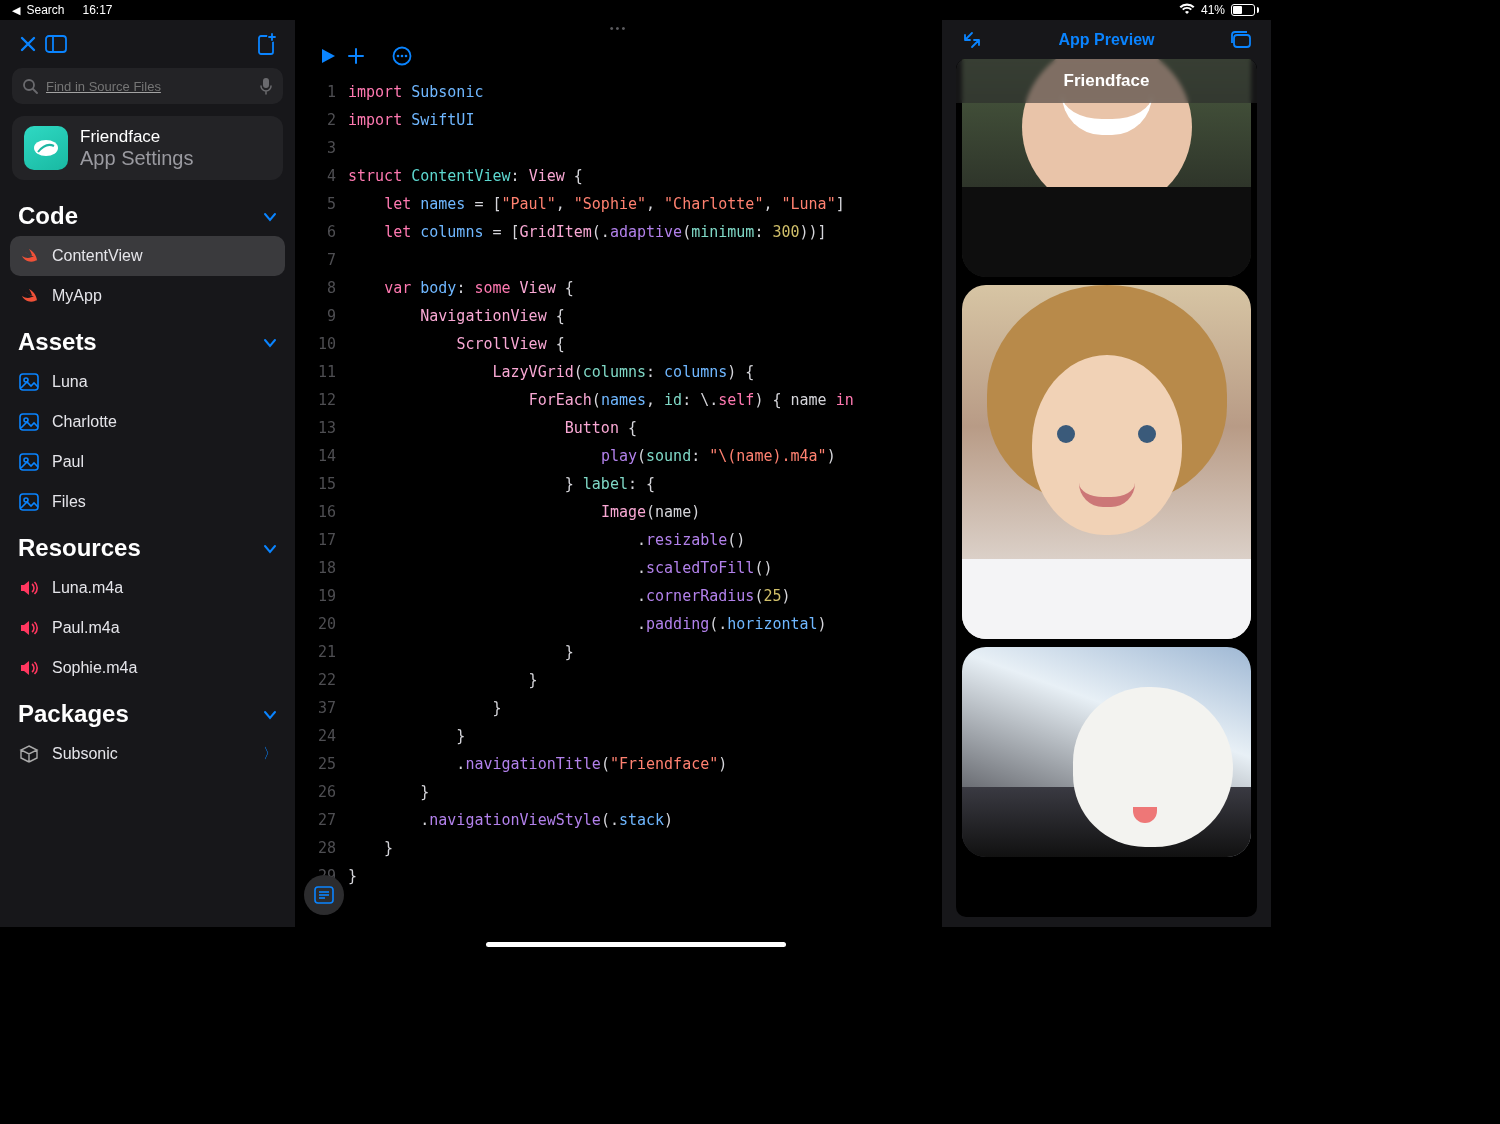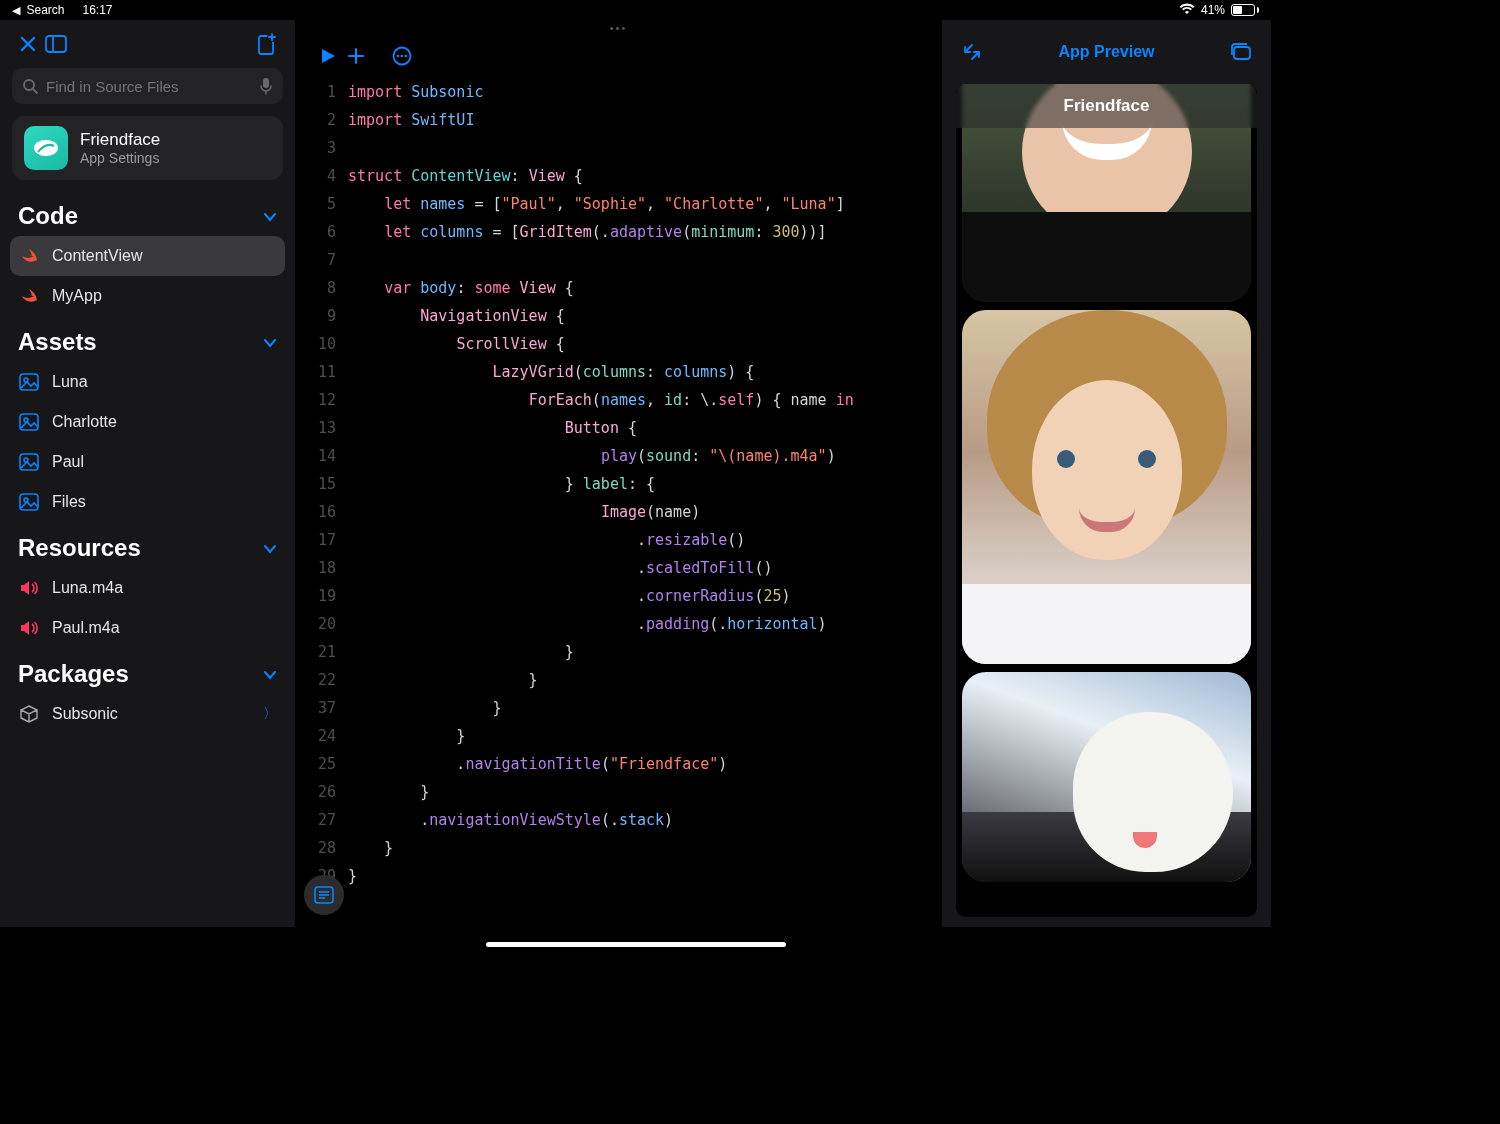--- a/index.html
+++ b/index.html
@@ -15,28 +15,28 @@
   
   .main { flex:1; display:flex; min-height:0; }
 
   
   .sidebar { width:296px; background:#17171a; border-right:1px solid #000; display:flex; flex-direction:column; padding:4px 0 0 0; }
   .sidebar-toolbar { display:flex; align-items:center; justify-content:space-between; padding:6px 14px 10px 14px; }
   .blue { color:#0a84ff; fill:#0a84ff; }
   .icon-btn { display:inline-flex; align-items:center; justify-content:center; width:28px; height:28px; }
   .search-wrap { margin:0 12px 12px 12px; background:#232326; border-radius:10px; display:flex; align-items:center; padding:0 10px; height:36px; gap:8px;}
   .search-wrap svg { opacity:0.6; }
-  .search-input { flex:1; background:transparent; border:none; outline:none; color:#a3a3a3; font-size:15px; }
+  .search-input { flex:1; background:transparent; border:none; outline:none; color:#a3a3a3; font-size:13px;text-decoration:underline; }
   .mic-icon { opacity:0.55; }
 
   .app-card { margin:0 12px 10px 12px; background:#232326; border-radius:12px; display:flex; align-items:center; padding:10px 12px; gap:12px;}
   .app-card .appicon { width:44px; height:44px; border-radius:10px; background:linear-gradient(150deg,#2fd9c3,#19b9a2); display:flex; align-items:center; justify-content:center; }
   .app-card .appicon svg { fill:#fff; }
   .app-card .titles .t1 { font-size:17px; font-weight:500; color:#fff;}
-  .app-card .titles .t2 { font-size:14px; color:#9a9aa0;}
+  .app-card .titles .t2 { font-size:20px; color:#9a9aa0;}
 
   .section-header { display:flex; align-items:center; justify-content:space-between; padding:12px 18px 6px 18px; font-size:24px; font-weight:600; color:#fff;}
   .section-header .chev { color:#0a84ff; font-size:15px; }
 
   .list-item { display:flex; align-items:center; gap:12px; height:40px; padding:0 18px; font-size:16px; color:#e5e5ea;}
   .list-item.sel { background:#3a3a3d; border-radius:10px; margin:0 10px; padding:0 8px; }
   .list-item .li-icon { width:22px; height:22px; display:flex; align-items:center; justify-content:center;}
   .swift-icon svg { fill:#f05138; }
   .image-icon svg { stroke:#0a84ff; fill:none; stroke-width:1.6; }
   .audio-icon svg { fill:#ff375f; }
@@ -63,21 +63,21 @@
   .fn-purple { color:#b281eb; }
   .param-teal { color:#7fd8c6; }
   .punct { color:#d5d5da; }
 
   .float-btn { position:absolute; left:8px; bottom:12px; width:40px; height:40px; border-radius:20px; background:#2c2c2e; display:flex; align-items:center; justify-content:center;}
   .homebar { height:26px; display:flex; justify-content:center; align-items:flex-end; padding-bottom:6px;}
   .homebar .bar { width:300px; height:5px; border-radius:3px; background:#fff; }
 
   
   .preview-col { width:330px; background:#17171a; border-left:1px solid #000; display:flex; flex-direction:column; }
-  .pv-toolbar { height:64px; display:flex; align-items:center; padding:0 16px; }
+  .pv-toolbar { height:39px; display:flex; align-items:center; padding:0 16px; }
   .pv-toolbar .title { flex:1; text-align:center; color:#0a84ff; font-weight:600; font-size:16px;}
   .pv-body { flex:1; margin:0 14px 10px 14px; background:#000; border-radius:10px; position:relative; overflow:hidden; display:flex; flex-direction:column;}
   .pv-nav { position:absolute; top:0; left:0; right:0; height:44px; display:flex; align-items:center; justify-content:center; font-size:17px; font-weight:600; background:rgba(40,40,42,0.55); backdrop-filter:blur(2px); z-index:2;}
   .pv-scroll { flex:1; overflow:hidden; display:flex; flex-direction:column; gap:8px; padding:0 6px;}
   .photo { width:100%; border-radius:24px; background:#333; position:relative; overflow:hidden;}
   .photo.p0 { height:218px; border-radius:0 0 24px 24px; background:linear-gradient(180deg,#4a5a3f 0%, #1b1b1b 100%);}
   .photo.p1 { height:354px; background:linear-gradient(180deg,#d7c5a4 0%, #b89b86 40%, #f0f0f0 100%);}
   .photo.p2 { height:210px; background:linear-gradient(200deg,#9fb8d4 0%, #e8f0f6 35%, #2a2a30 100%);}
   .p0 .smile { position:absolute; left:50%; top:-8%; transform:translateX(-50%); width:170px; height:170px; border-radius:50%; background:#e9c4a9;}
   .p0 .mouth { position:absolute; left:50%; top:36px; transform:translateX(-50%); width:90px; height:40px; border-bottom:16px solid #fff; border-radius:0 0 60px 60px;}
@@ -263,20 +263,29 @@
             <span>Luna.m4a</span>
           </div>
           <div class="list-item">
             <span class="li-icon audio-icon">
               <svg width="20" height="18" viewBox="0 0 20 18">
                 <path d="M2 6 h3 l5 -4 v14 l-5 -4 h-3 Z"></path>
                 <path d="M13 5 a5 5 0 0 1 0 8 M15.5 3 a8 8 0 0 1 0 12" fill="none" stroke="#ff375f" stroke-width="1.6"></path>
               </svg>
             </span>
             <span>Paul.m4a</span>
+          </div>
+          <div class="list-item">
+            <span class="li-icon audio-icon">
+              <svg width="20" height="18" viewBox="0 0 20 18">
+                <path d="M2 6 h3 l5 -4 v14 l-5 -4 h-3 Z"></path>
+                <path d="M13 5 a5 5 0 0 1 0 8 M15.5 3 a8 8 0 0 1 0 12" fill="none" stroke="#ff375f" stroke-width="1.6"></path>
+              </svg>
+            </span>
+            <span>Sophie.m4a</span>
           </div>
           <div class="section-header">
             <span>Packages</span>
             <span class="chev"><svg width="14" height="10" viewBox="0 0 14 10">
                 <path d="M2 2 L7 8 L12 2" fill="none" stroke="#0a84ff" stroke-width="2" stroke-linecap="round"></path>
               </svg></span>
           </div>
           <div class="list-item">
             <span class="li-icon cube-icon">
               <svg width="20" height="20" viewBox="0 0 20 20">

